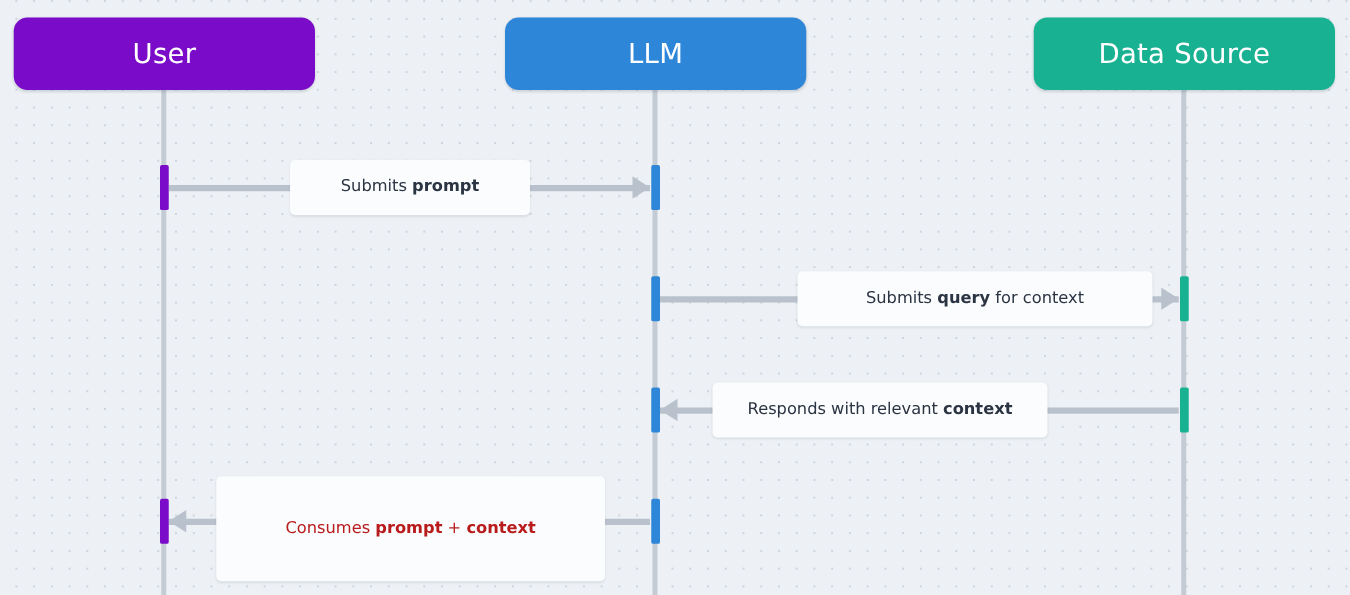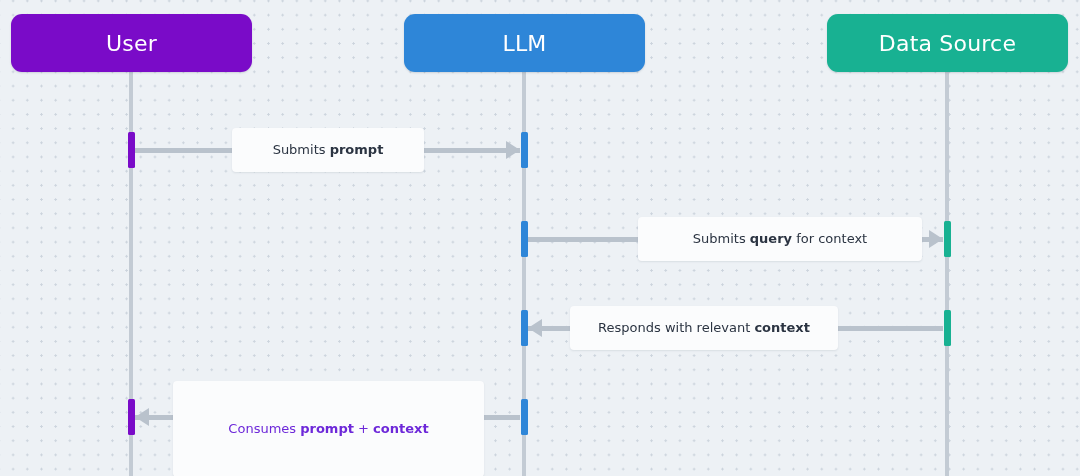--- a/index.html
+++ b/index.html
@@ -142,17 +142,17 @@
   <div id="labels-layer">
       <div class="msg-label" style="left: 232px; width: 192px; top: 128px; height: 44px; background: rgb(251, 252, 253); color: rgb(43, 52, 66);">
         <span class="ln"><span>Submits </span><b>prompt</b></span>
       </div>
       <div class="msg-label" style="left: 596px; width: 284px; top: 217px; height: 44px; background: rgb(251, 252, 253); color: rgb(43, 52, 66); margin-left: 42px;">
         <span class="ln"><span>Submits </span><b>query</b><span> for context</span></span>
       </div>
       <div class="msg-label" style="left: 570px; width: 268px; top: 306px; height: 44px; background: rgb(251, 252, 253); color: rgb(43, 52, 66);">
         <span class="ln"><span>Responds with relevant </span><b>context</b></span>
       </div>
-      <div class="msg-label" style="left: 173px; width: 311px; top: 381px; height: 96px; background: rgb(251, 252, 253); color: #6d28d9;">
+      <div class="msg-label" style="left: 173px; width: 311px; top: 381px; height: 84px; background: rgb(251, 252, 253); color: #b91c1c;">
         <span class="ln"><span>Consumes </span><b>prompt</b><span> + </span><b>context</b></span>
       </div>
     </div>
 </div>
 
 </body></html>

